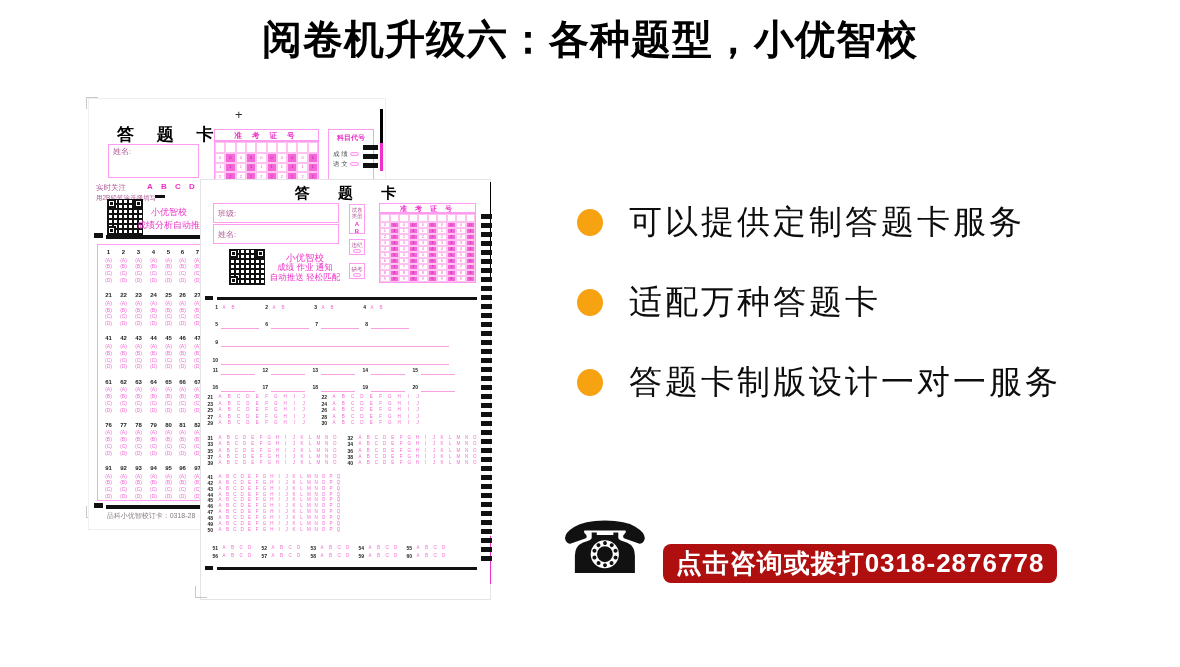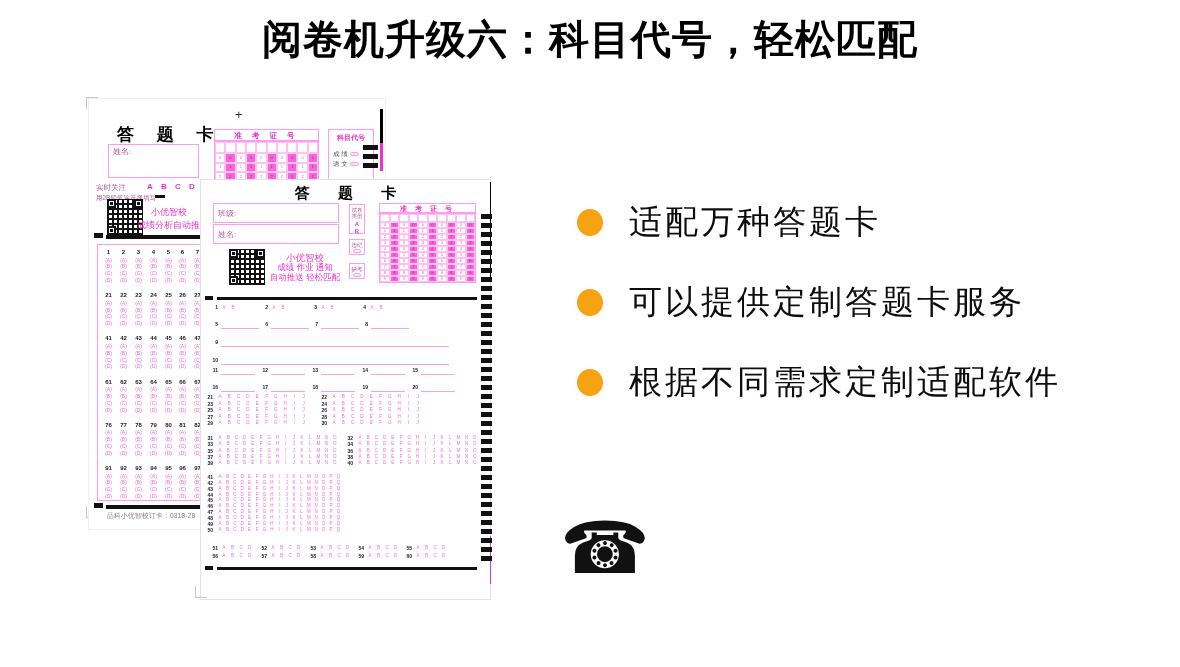--- a/index.html
+++ b/index.html
@@ -46,21 +46,21 @@
     font-family:"DejaVu Sans",sans-serif;}
   .banner{position:absolute;left:663px;top:544px;width:394px;height:39px;border-radius:8px;
     background:var(--red);display:flex;align-items:center;justify-content:center;cursor:pointer;}
   .banner span{color:#fff;font-size:26px;font-weight:bold;letter-spacing:1px;white-space:nowrap;}
 </style>
 </head>
 <body>
 
 <div id="stage">
 
-  <div class="page-title">阅卷机升级六：科目代号，轻松匹配</div>
+  <div class="page-title">阅卷机升级六：各种题型，小优智校</div>
 
   <div class="corner tl" style="left:86px;top:97px;"></div>
   <div class="corner bl" style="left:86px;top:506px;"></div>
   <div class="corner bl" style="left:195px;top:586px;z-index:3;"></div>
 
   <div class="sheet sheet-back">
     <div class="sheet-title" style="left:28px;top:24px;font-size:17px;letter-spacing:9px;">答 题 卡</div>
     <div class="abs" style="left:146px;top:8px;font-size:13px;color:#333;">+</div>
 
     <div class="pinkbox" style="left:19px;top:45px;width:91px;height:34px;">
@@ -1355,27 +1355,30 @@
         <div style="position: absolute; line-height: 1; left: 230px; top: 374px; width: 8px; text-align: center; font-size: 4.5px; color: rgb(244, 106, 210);">C</div>
         <div style="position: absolute; line-height: 1; left: 238.5px; top: 374px; width: 8px; text-align: center; font-size: 4.5px; color: rgb(244, 106, 210);">D</div>
       </div>
     <div class="bar" style="left:4px;top:386px;width:8px;height:4px;"></div>
     <div class="bar" style="left:16px;top:387px;width:260px;height:2.5px;"></div>
   </div>
 
   <ul class="bullets">
     <li>
       <span class="dot"></span>
+      <span class="bullet-text">可以提供定制答题卡服务</span>
+    </li>
+    <li>
+      <span class="dot"></span>
       <span class="bullet-text">适配万种答题卡</span>
     </li>
     <li>
       <span class="dot"></span>
-      <span class="bullet-text">可以提供定制答题卡服务</span>
-    </li>
-    <li>
-      <span class="dot"></span>
-      <span class="bullet-text">根据不同需求定制适配软件</span>
+      <span class="bullet-text">答题卡制版设计一对一服务</span>
     </li>
   </ul>
 
   <div class="phone">☎</div>
+  <div class="banner">
+    <span>点击咨询或拨打0318-2876778</span>
+  </div>
 
 </div>
 
 </body></html>

